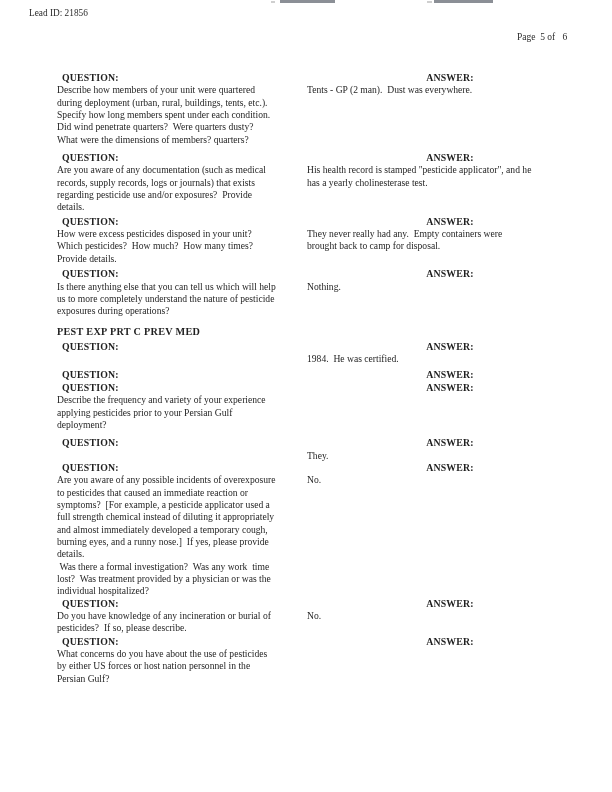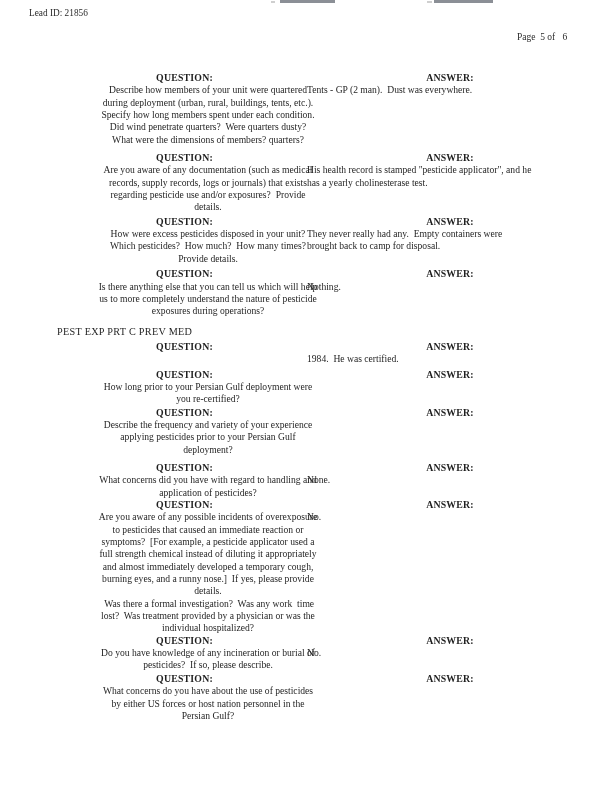--- a/index.html
+++ b/index.html
@@ -22,36 +22,36 @@
     position:absolute;left:517px;top:32px;
     font-size:9.5px;color:#2a2a2a;white-space:pre;
   }
   .content{
     position:absolute;left:57px;top:72px;right:20px;
   }
   .qa-row{
     display:grid;
     grid-template-columns:250px 1fr;
   }
-  .q-cell{min-width:0;text-align:center;}
+  .q-cell{min-width:0;}
   .a-cell{min-width:0;}
   .q-label,.a-label{
     font-weight:bold;font-size:9.8px;line-height:12.35px;
     letter-spacing:0.2px;
   }
   .q-label{padding-left:5px;}
   .a-label{padding-left:1px;text-align:center;}
   .q-text,.a-text{
     font-size:9.6px;line-height:12.35px;
     white-space:pre-wrap;
   }
   .q-text{width:302px;}
   .a-text{width:278px;}
   .section-header{
-    font-weight:normal;font-size:10.2px;line-height:12.35px;
+    font-weight:bold;font-size:10.2px;line-height:12.35px;
     letter-spacing:0.3px;
   }
   
   .mb0{margin-bottom:0;} .mb1{margin-bottom:1px;} .mb2{margin-bottom:2px;}
   .mb3{margin-bottom:3px;} .mb6{margin-bottom:6px;} .mb8{margin-bottom:8px;}
 </style>
 </head>
 <body>
 
 <div id="tick1" class="scan-tick"></div>
@@ -129,22 +129,20 @@
     </div>
     <div class="a-cell">
       <div class="a-label">ANSWER:</div>
       <div class="a-text">1984.  He was certified.</div>
     </div>
   </div>
 
   <div class="qa-row mb1">
     <div class="q-cell">
       <div class="q-label">QUESTION:</div>
-      <div class="q-text">How long prior to your Persian Gulf deployment were
-you re-certified?</div>
     </div>
     <div class="a-cell">
       <div class="a-label">ANSWER:</div>
     </div>
   </div>
 
   <div class="qa-row mb6">
     <div class="q-cell">
       <div class="q-label">QUESTION:</div>
       <div class="q-text">Describe the frequency and variety of your experience
@@ -153,26 +151,24 @@
     </div>
     <div class="a-cell">
       <div class="a-label">ANSWER:</div>
       <div class="a-text"></div>
     </div>
   </div>
 
   <div class="qa-row mb0">
     <div class="q-cell">
       <div class="q-label">QUESTION:</div>
-      <div class="q-text">What concerns did you have with regard to handling and
-application of pesticides?</div>
-    </div>
-    <div class="a-cell">
-      <div class="a-label">ANSWER:</div>
-      <div class="a-text">None.</div>
+    </div>
+    <div class="a-cell">
+      <div class="a-label">ANSWER:</div>
+      <div class="a-text">They.</div>
     </div>
   </div>
 
   <div class="qa-row mb0">
     <div class="q-cell">
       <div class="q-label">QUESTION:</div>
       <div class="q-text">Are you aware of any possible incidents of overexposure
 to pesticides that caused an immediate reaction or
 symptoms?  [For example, a pesticide applicator used a
 full strength chemical instead of diluting it appropriately

